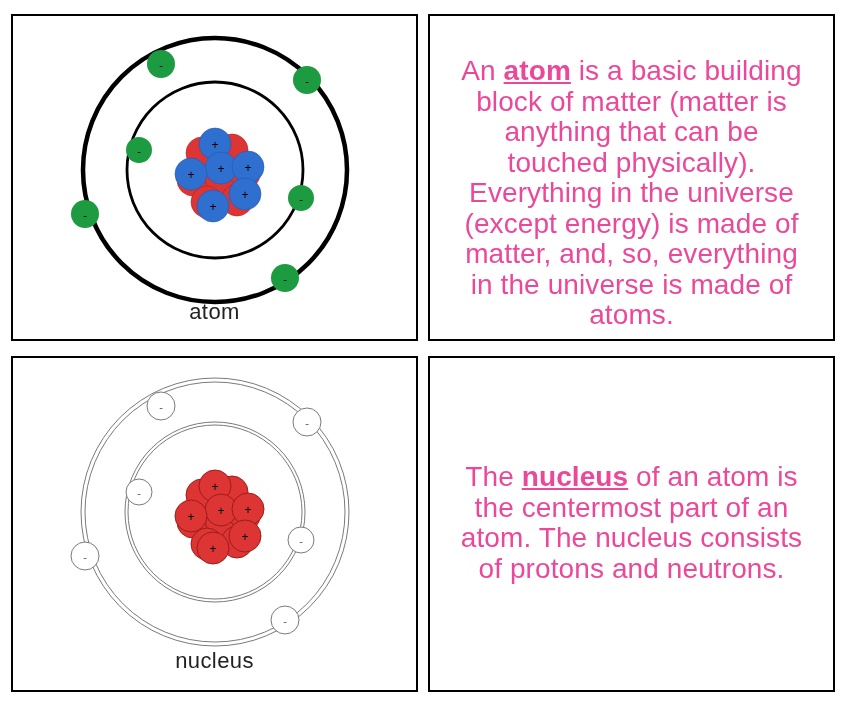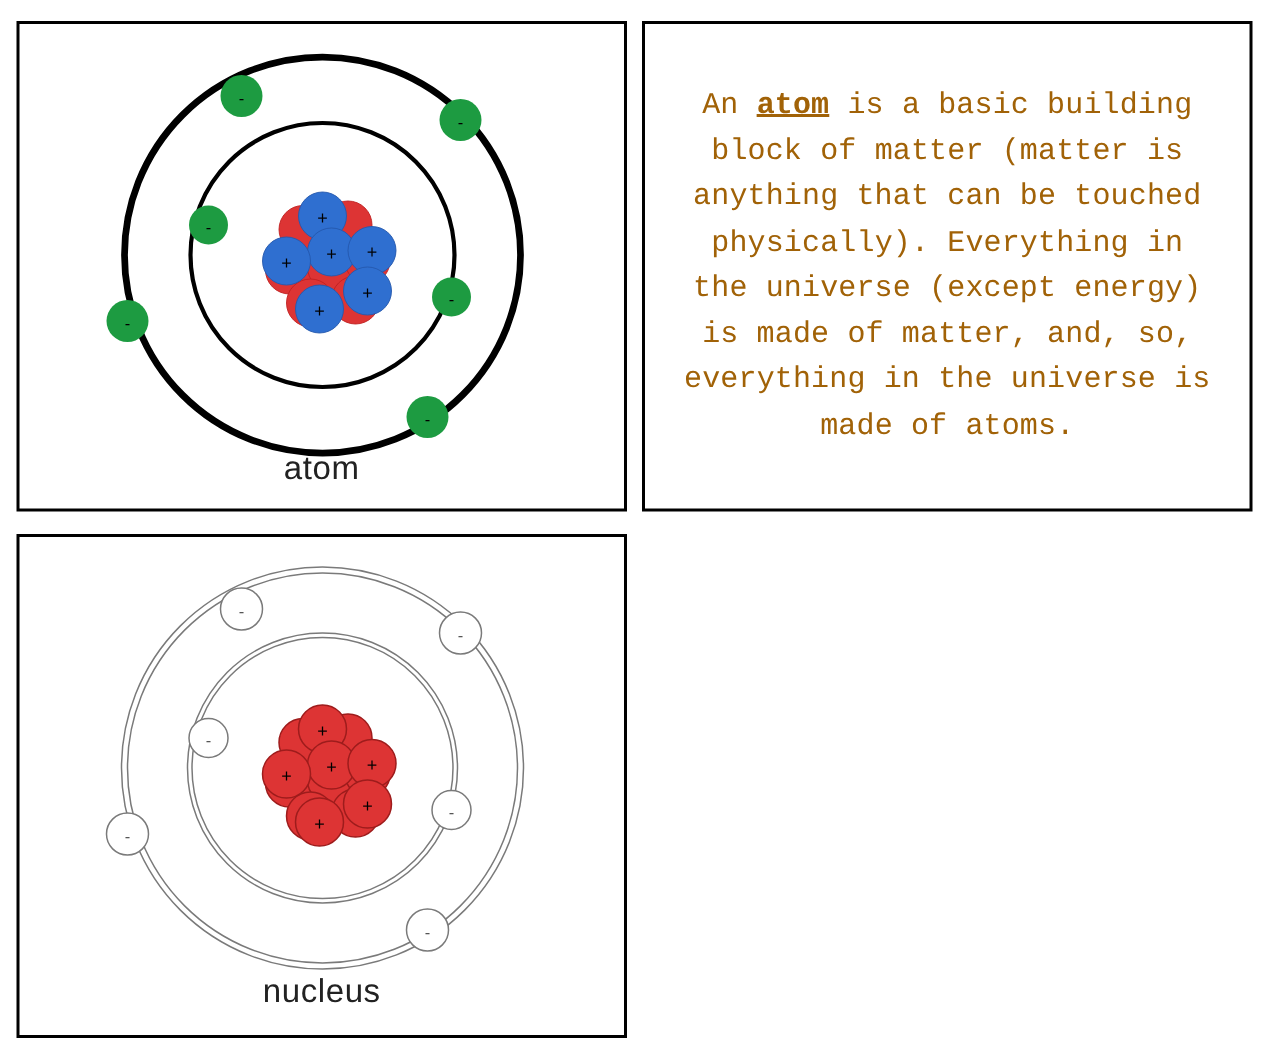--- a/index.html
+++ b/index.html
@@ -34,24 +34,24 @@
   .card-txt-atom      { left: 428px; top: 14px;  width: 407px; height: 327px; }
   .card-img-nucleus   { left: 11px;  top: 356px; width: 407px; height: 336px; }
   .card-txt-nucleus   { left: 428px; top: 356px; width: 407px; height: 336px; }
 
   
   .def-text {
     position: absolute;
     left: 0;
     right: 0;
     text-align: center;
-    font-family: Liberation Mono, monospace;
-    font-size: 20px;
+    font-family: Liberation Sans, sans-serif;
+    font-size: 28px;
     line-height: 30.5px;
-    color: #a16207;
+    color: #ec4899;
     letter-spacing: 0.1px;
     padding: 0 26px;
     box-sizing: border-box;
   }
   .def-text .term {
     font-weight: bold;
     text-decoration: underline;
   }
   .pos-atom-text     { top: 40px; }
   .pos-nucleus-text  { top: 104px; }
@@ -235,14 +235,19 @@
         </g>
         <g>
           <circle cx="256" cy="176" r="13" fill="#ffffff" stroke="#7a7a7a" stroke-width="1"></circle>
           <text x="256" y="181" text-anchor="middle" font-size="11" font-family="Liberation Sans, sans-serif" fill="#555555">-</text>
         </g>
       </svg>
     </div>
     <div class="fig-label label-nucleus">nucleus</div>
   </div>
 
+  <div class="card card-txt-nucleus">
+    <div class="def-text pos-nucleus-text">
+      <span>The </span><span class="term">nucleus</span><span> of an atom is the centermost part of an atom. The nucleus consists of protons and neutrons.</span>
+    </div>
+  </div>
 
 </div>
 
 </body></html>

